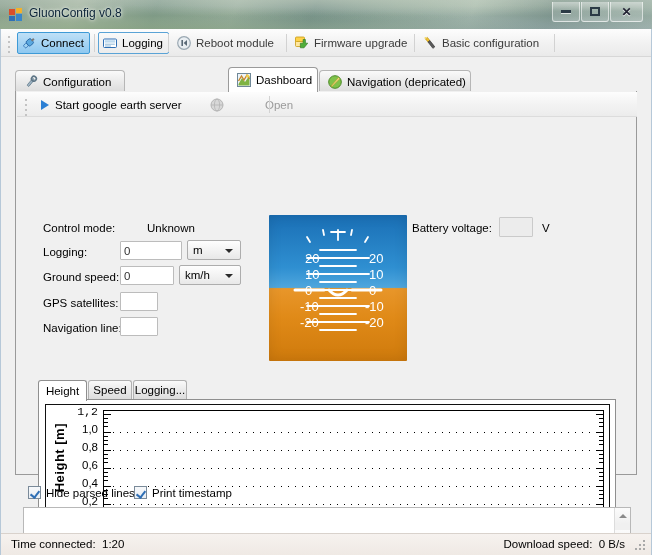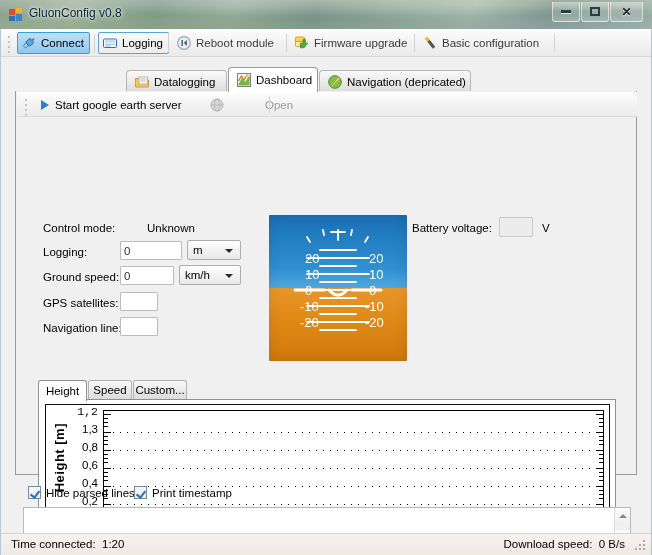--- a/index.html
+++ b/index.html
@@ -357,32 +357,32 @@
         </span>
         <span class="tlabel">Basic configuration</span>
       </div>
 
       <span class="tsep" style="left:553px;"></span>
     </div>
 
     <div id="tabline"></div>
     <div id="tabstrip">
 
-
-      <div class="tab" style="left:111px;width:101px;">
+      <div class="tab" style="left:0px;width:110px;">
         <span class="tabicon">
           <svg width="16" height="16" viewBox="0 0 16 16">
-            <path d="M1.5 4.5 L6 4.5 L7.2 6 L14.5 6 L14.5 13 L1.5 13 Z" fill="#f6c85f" stroke="#c1912a" stroke-width=".8"></path>
-            <rect x="5" y="3" width="8.5" height="7" fill="#fff" stroke="#9aa8b2" stroke-width=".8"></rect>
-            <line x1="6.2" y1="5" x2="12" y2="5" stroke="#9aa8b2" stroke-width=".8"></line>
-            <line x1="6.2" y1="7" x2="12" y2="7" stroke="#9aa8b2" stroke-width=".8"></line>
-          </svg>
-        </span>
-        <span>Datalogging</span>
-      </div>
+            <g transform="rotate(40 8 8)">
+              <rect x="7" y="4" width="2.2" height="9" rx=".6" fill="#9fb4c4" stroke="#5d7586" stroke-width=".7"></rect>
+              <circle cx="8.1" cy="3.6" r="2.4" fill="none" stroke="#5d7586" stroke-width="1.6"></circle>
+            </g>
+          </svg>
+        </span>
+        <span>Configuration</span>
+      </div>
+
 
       <div class="tab active" style="left:213px;width:90px;">
         <span class="tabicon">
           <svg width="16" height="16" viewBox="0 0 16 16">
             <rect x="1.5" y="1.5" width="13" height="13" fill="#eef4f8" stroke="#6f8898" stroke-width="1"></rect>
             <path d="M2.5 12 L6 6 L9 10 L13.5 3.5 L13.5 13.5 L2.5 13.5 Z" fill="#7fb342"></path>
             <path d="M2.5 9 L5.5 4 L8 8 L11 3 L13.5 7" fill="none" stroke="#c8862a" stroke-width="1.4"></path>
             <circle cx="11.6" cy="4" r="1.5" fill="#f2d24a"></circle>
           </svg>
         </span>
@@ -498,31 +498,31 @@
       </div>
 
       <div id="chartgroup">
         <div class="ctab active" style="left:0px;width:49px;">
             <span>Height</span>
           </div>
         <div class="ctab" style="left:50px;width:44px;">
             <span>Speed</span>
           </div>
         <div class="ctab" style="left:95px;width:54px;">
-            <span>Custom...</span>
+            <span>Logging...</span>
           </div>
 
         <div id="chartpanel">
           <div id="plotouter">
 
             <span id="ylabel">Height [m]</span>
 
             <div style="position:absolute;left:22px;top:0;width:30px;height:119px;">
               <span class="ytick" style="top:6px;font-family:Liberation Mono, monospace;">1,2</span>
-              <span class="ytick" style="top:24px;">1,3</span>
+              <span class="ytick" style="top:24px;">1,0</span>
               <span class="ytick" style="top:42px;">0,8</span>
               <span class="ytick" style="top:60px;">0,6</span>
               <span class="ytick" style="top:78px;">0,4</span>
               <span class="ytick" style="top:96px;">0,2</span>
               <span class="ytick" style="top:112px;">0,0</span>
             </div>
 
             <svg style="position:absolute;left:54px;top:2px;" width="505" height="116">
 
               <rect x="3.5" y="3.5" width="500" height="108" fill="#ffffff" stroke="#000000" stroke-width="1"></rect>

